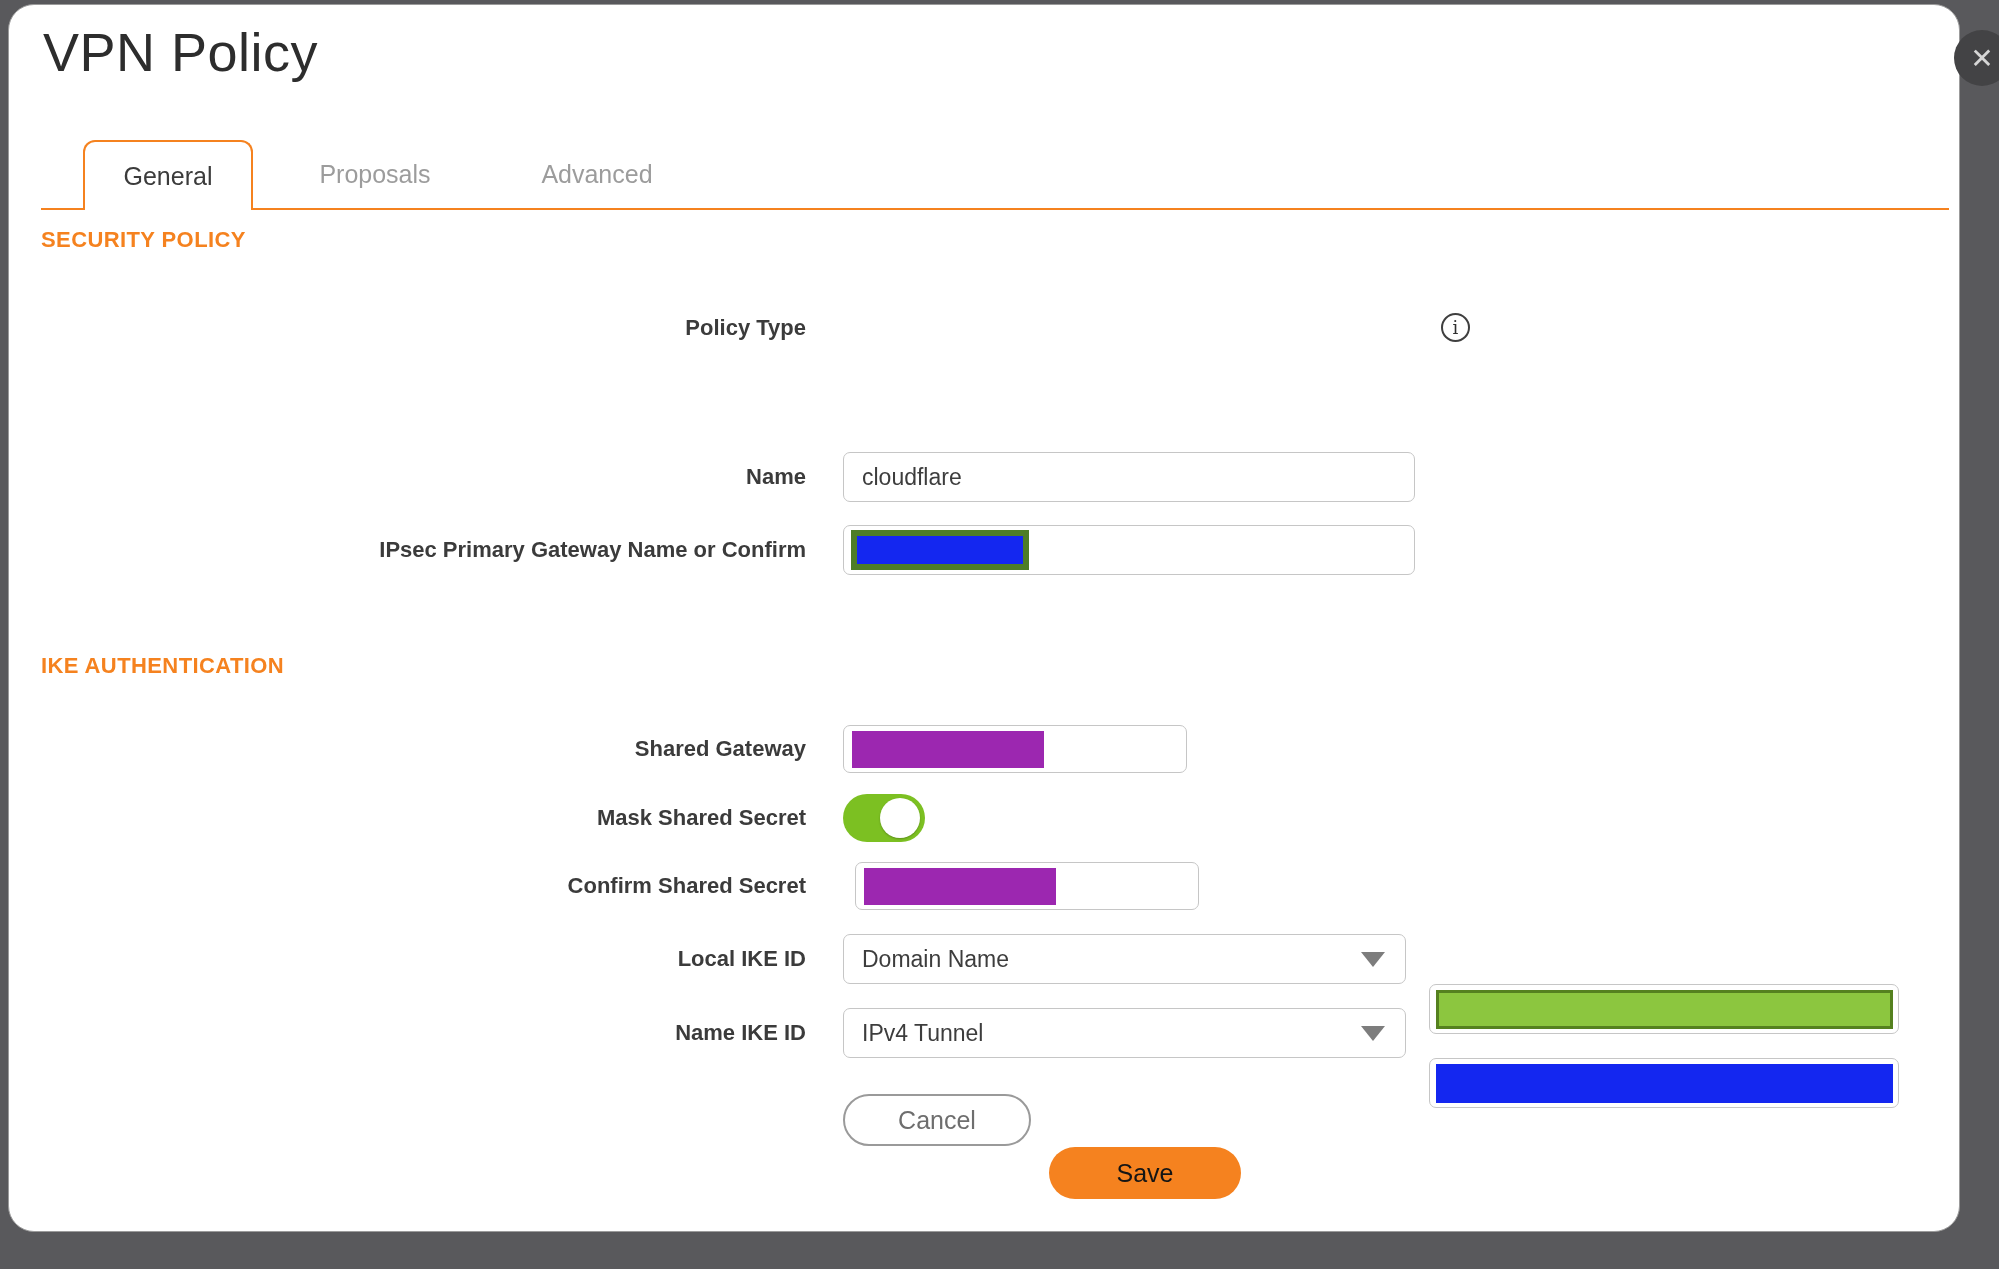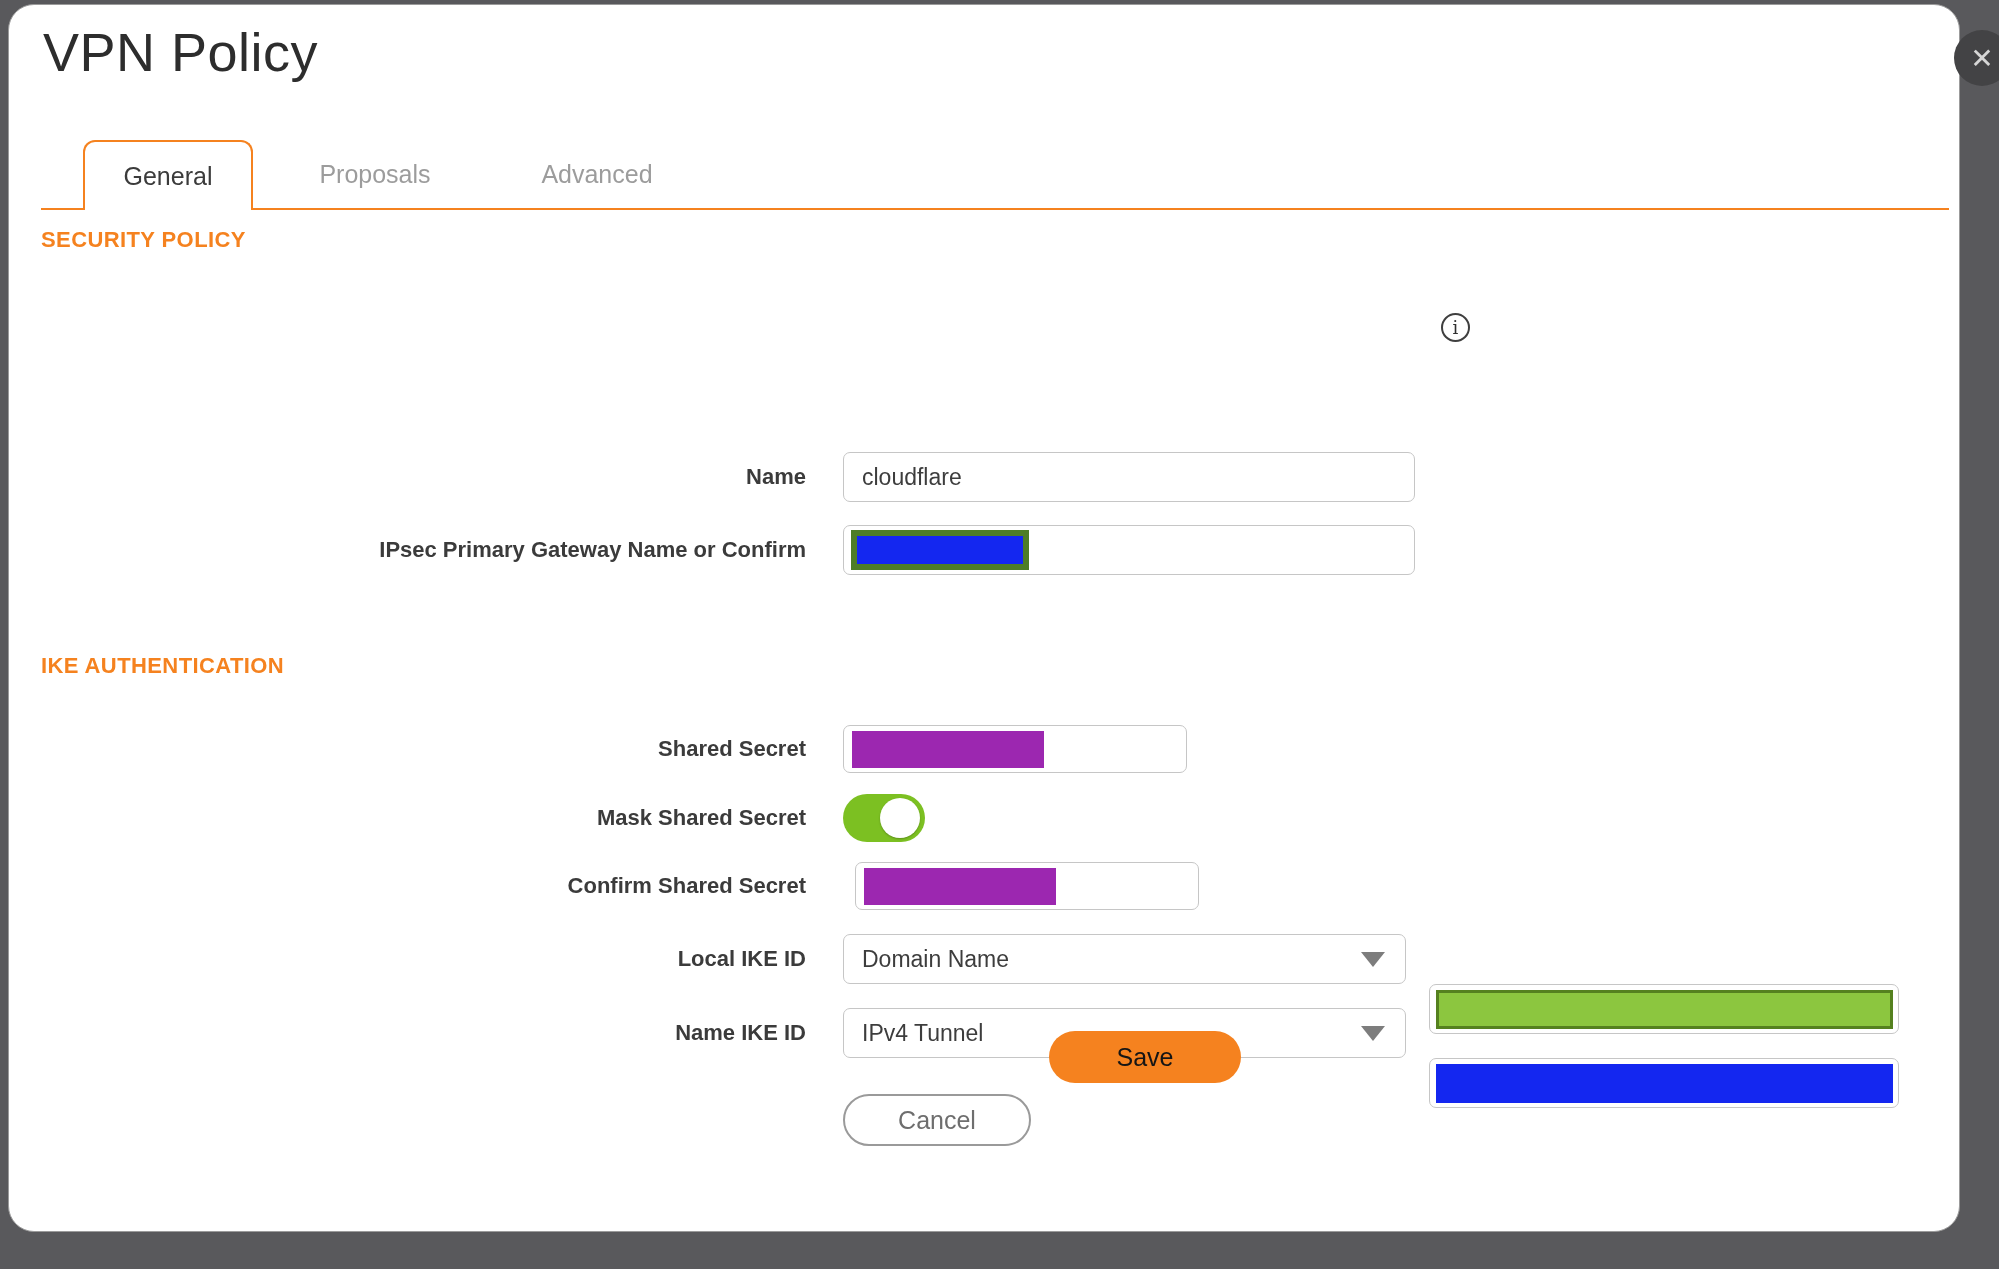--- a/index.html
+++ b/index.html
@@ -122,21 +122,21 @@
   .btn {
     position:absolute; height:52px; border-radius:26px; box-sizing:border-box;
     display:flex; align-items:center; justify-content:center;
     font-size:25px; cursor:pointer;
   }
   .btn-cancel {
     left:834px; top:1089px; width:188px;
     background:#ffffff; border:2px solid #9a9a9a; color:#6e6e6e;
   }
   .btn-save {
-    left:1040px; top:1026px; width:192px;
+    left:1040px; top:1142px; width:192px;
     background:var(--c-accent,#F5821F); border:none; color:#151515;
   }
 </style>
 </head>
 <body>
 
 <div class="dialog">
 
   <div class="title">VPN Policy</div>
 
@@ -147,20 +147,21 @@
   <div class="tab-inactive tab-proposals">
     <span>Proposals</span>
   </div>
   <div class="tab-inactive tab-advanced">
     <span>Advanced</span>
   </div>
 
   <div class="section-heading" style="top:222px;">SECURITY POLICY</div>
 
   <div class="row" style="top:299px; height:48px;">
+    <div class="row-label">Policy Type</div>
     <div class="info-icon">
       <span>i</span>
     </div>
   </div>
 
 
   <div class="row" style="top:447px; height:50px;">
     <div class="row-label">Name</div>
     <div class="control textinput" style="width:572px; height:50px;">
       <input type="text" value="cloudflare" style="">
@@ -170,21 +171,21 @@
   <div class="row" style="top:520px; height:50px;">
     <div class="row-label">IPsec Primary Gateway Name or Confirm</div>
     <div class="control textinput" style="width:572px; height:50px;">
       <div class="redact redact-gateway"></div>
     </div>
   </div>
 
   <div class="section-heading" style="top:648px;">IKE AUTHENTICATION</div>
 
   <div class="row" style="top:720px; height:48px;">
-    <div class="row-label">Shared Secret</div>
+    <div class="row-label">Shared Gateway</div>
     <div class="control textinput" style="width:344px; height:48px;">
       <div class="redact redact-purple"></div>
     </div>
   </div>
 
   <div class="row" style="top:789px; height:48px;">
     <div class="row-label">Mask Shared Secret</div>
     <div class="toggle">
       <div class="knob"></div>
     </div>

